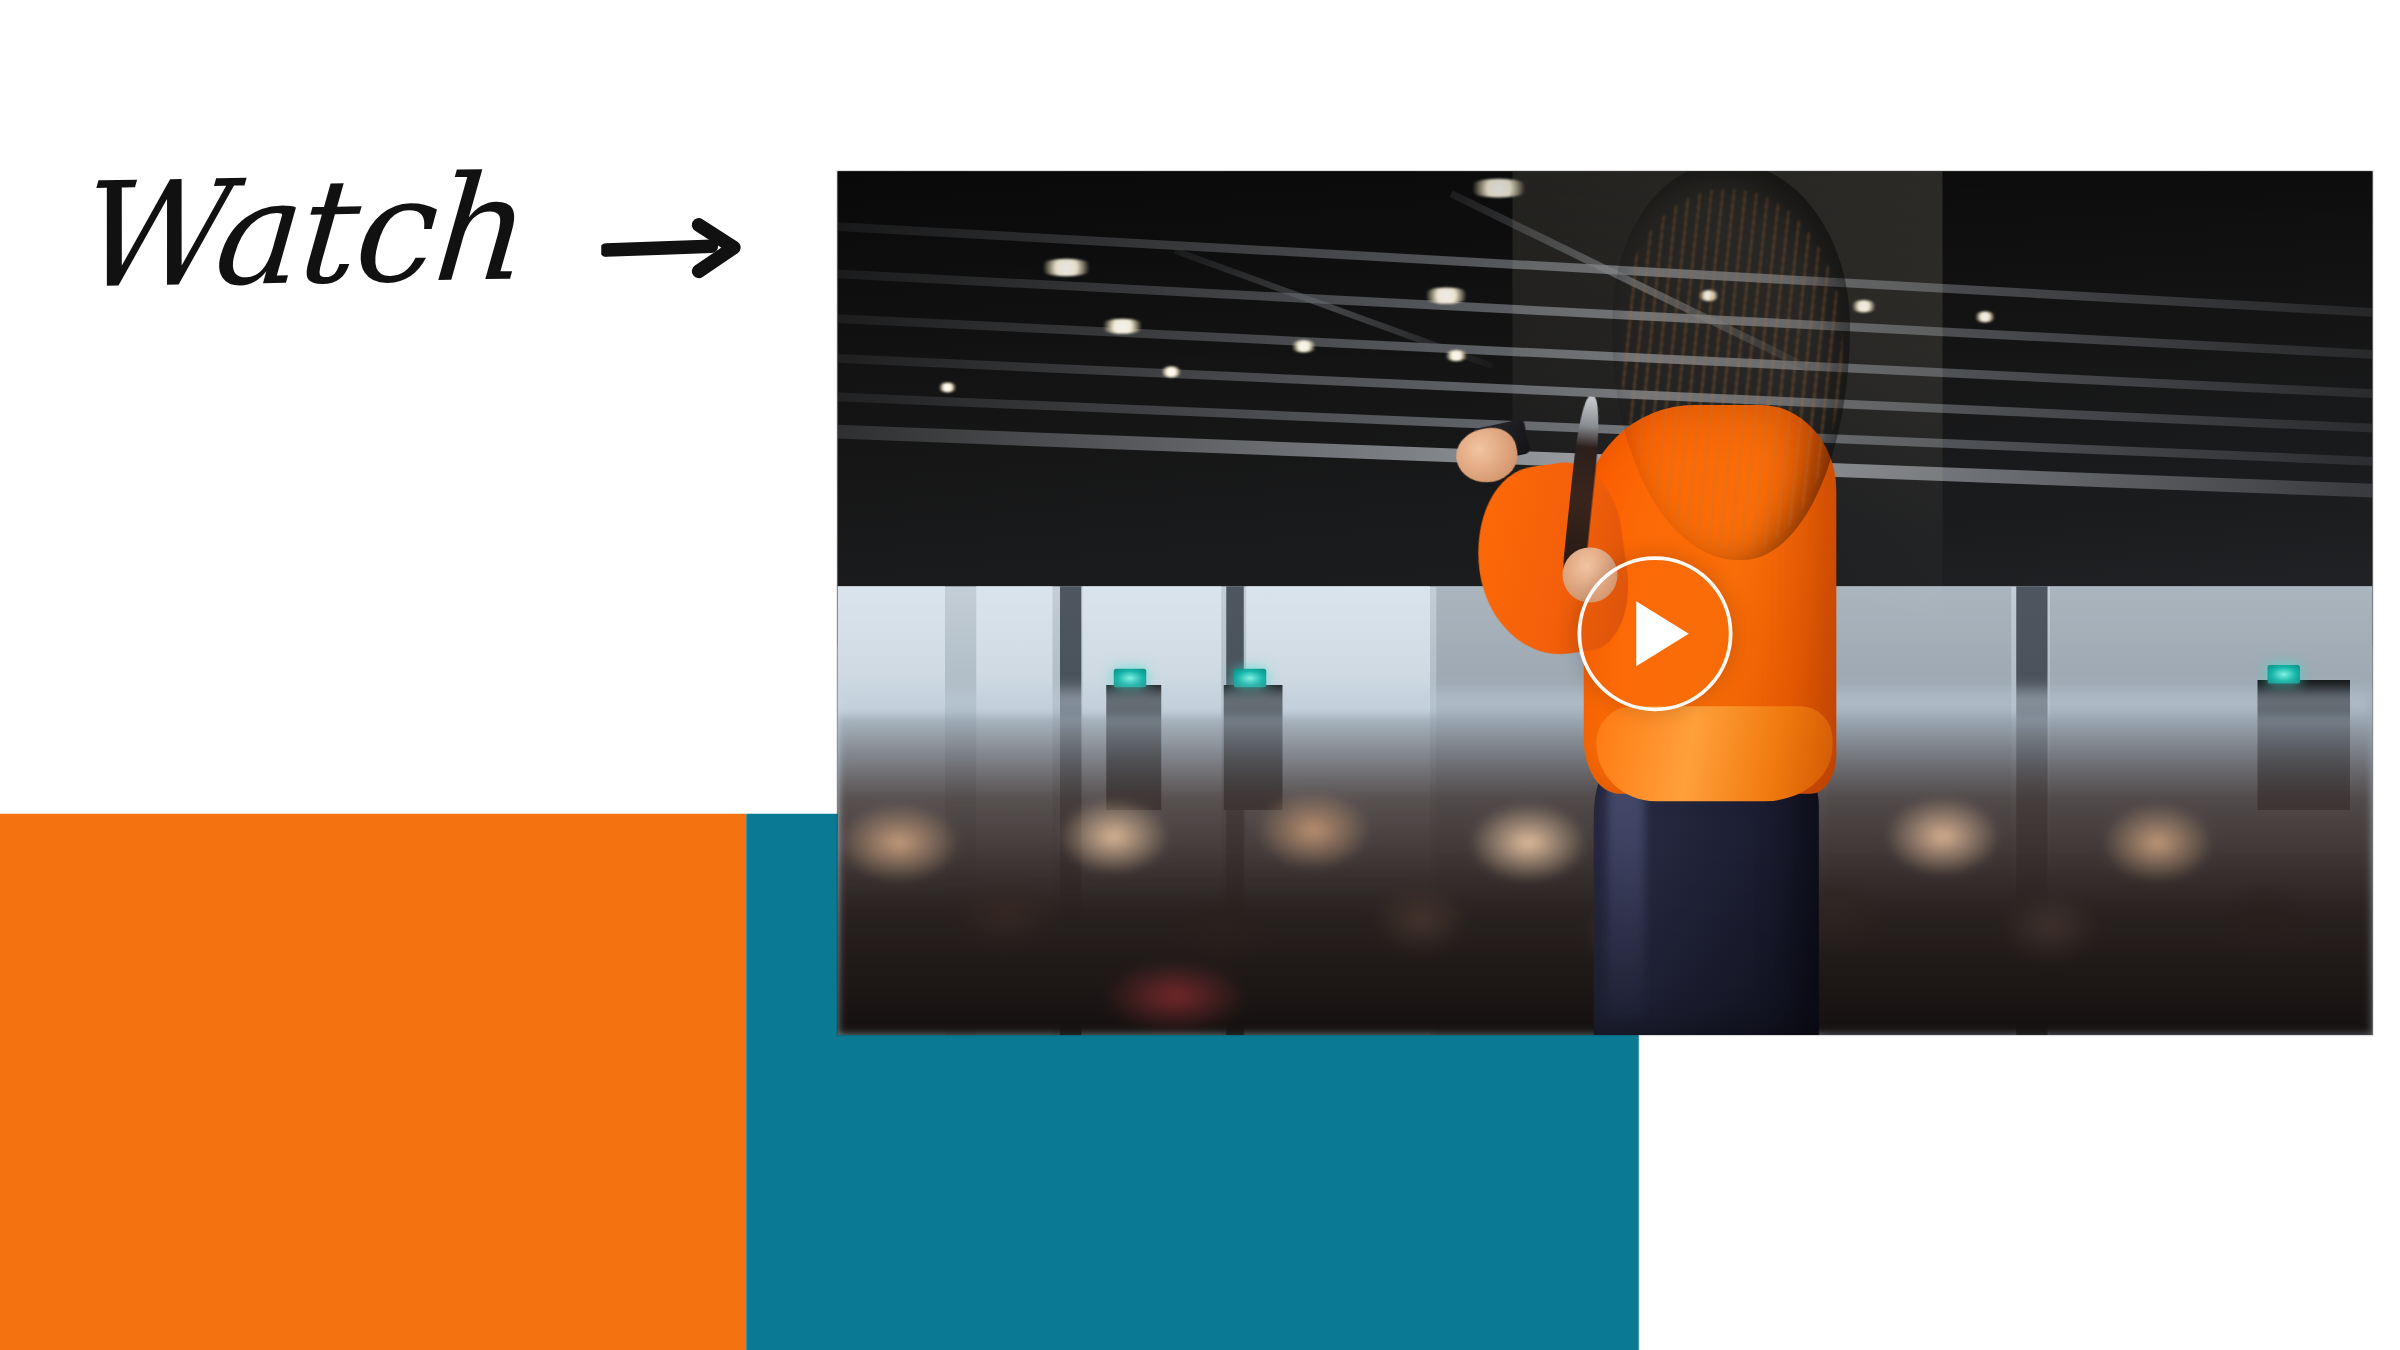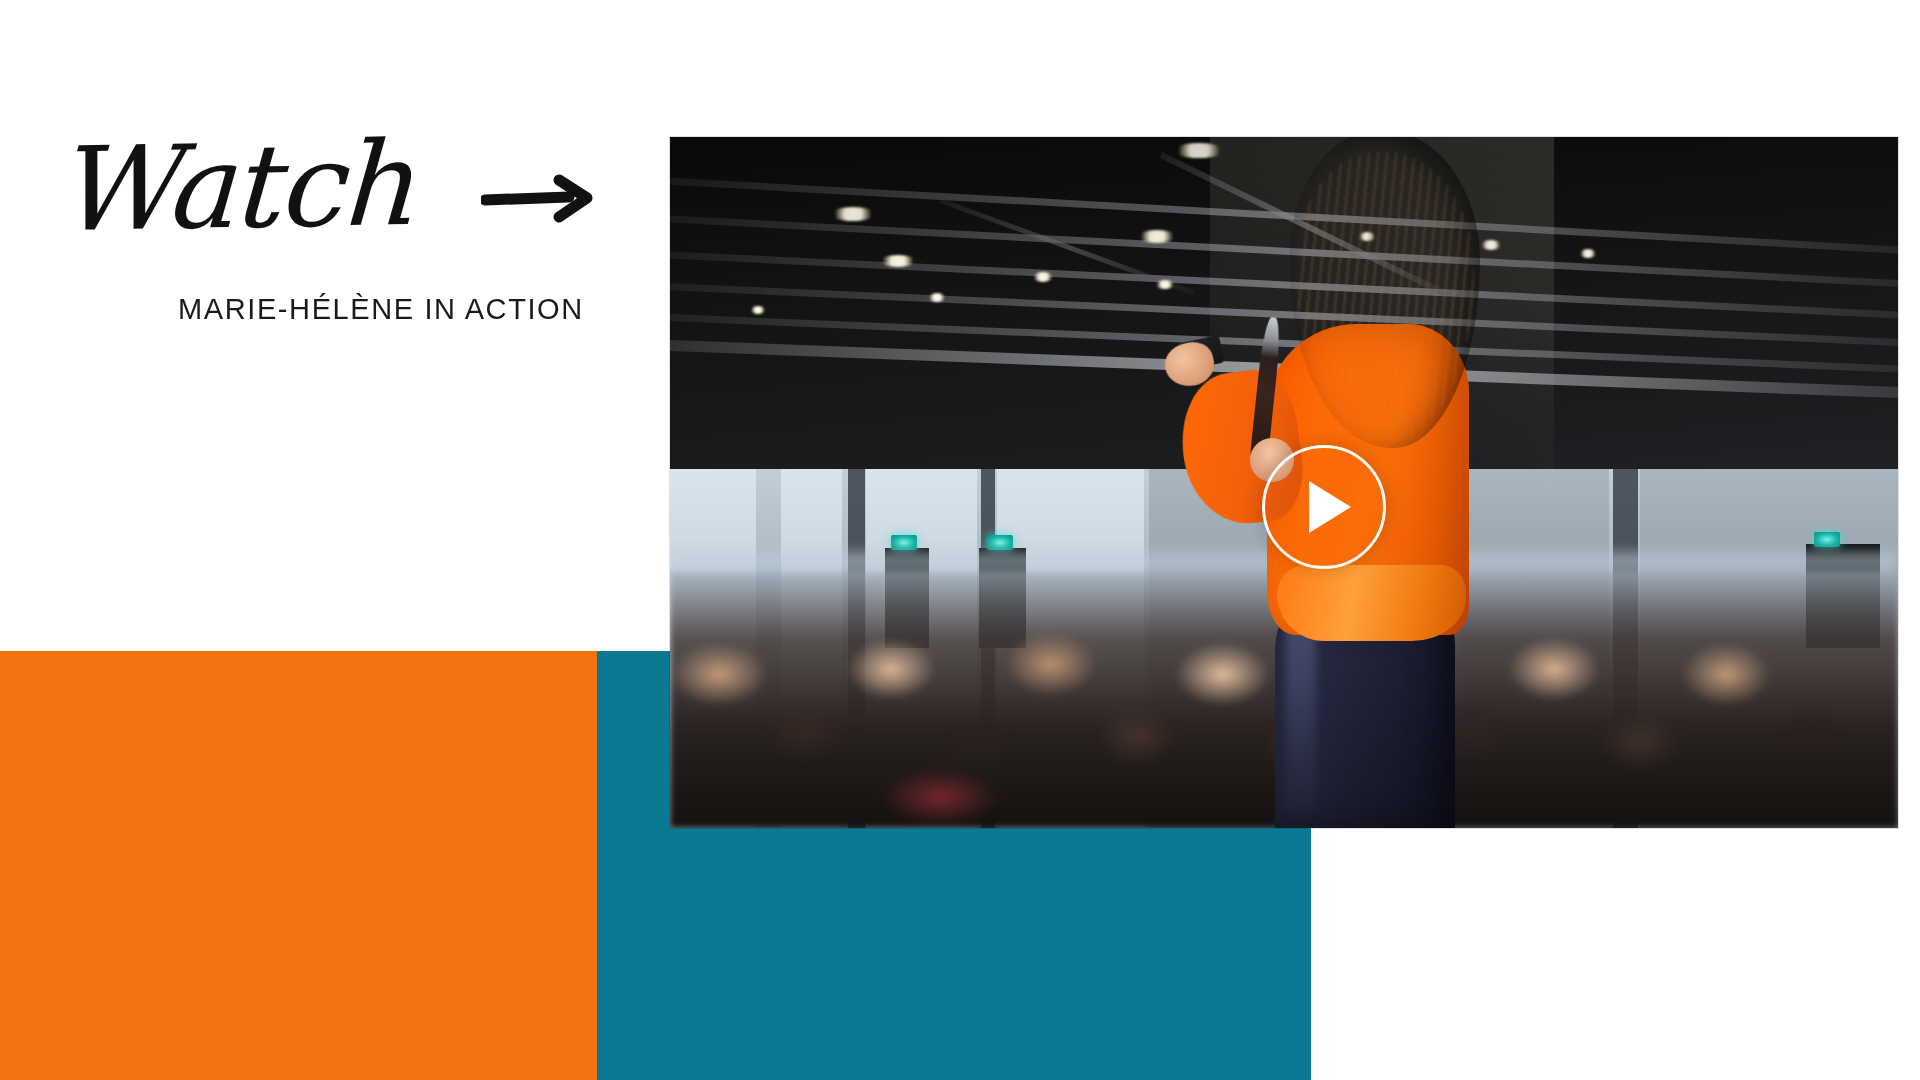--- a/index.html
+++ b/index.html
@@ -386,21 +386,20 @@
   <div class="headline-group">
     <div class="watch-row">
       <div class="watch-script">Watch</div>
       <div class="arrow-wrap">
         <svg width="120" height="56" viewBox="0 0 120 56" aria-hidden="true">
           <path d="M4 29 L88 26" stroke="#111111" stroke-width="11" stroke-linecap="round" fill="none"></path>
           <path d="M78 9 L106 27 L78 46" stroke="#111111" stroke-width="11" stroke-linecap="round" stroke-linejoin="round" fill="none"></path>
         </svg>
       </div>
     </div>
-    <div class="subtitle">MARIE-HÉLÈNE IN ACTION</div>
   </div>
 
   <div class="video-card">
     <div class="photo">
 
       <div class="ceiling">
         <div class="truss t1"></div>
         <div class="truss t2"></div>
         <div class="truss t3"></div>
         <div class="truss t4"></div>

